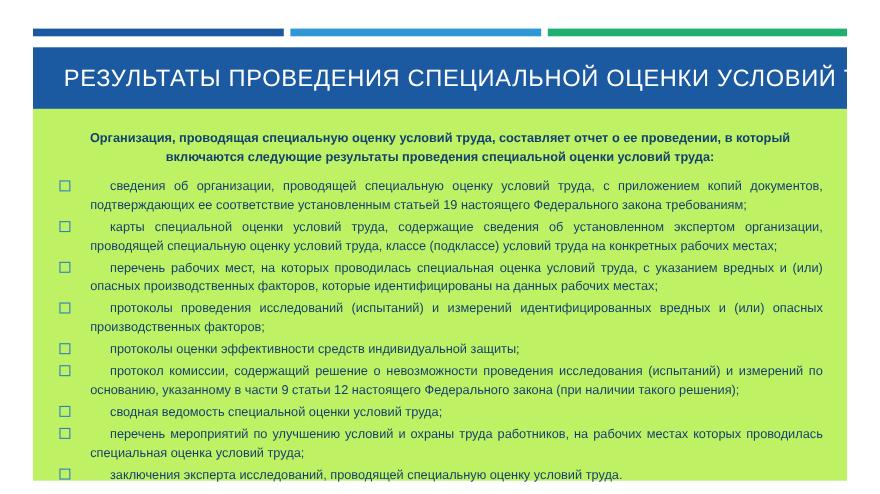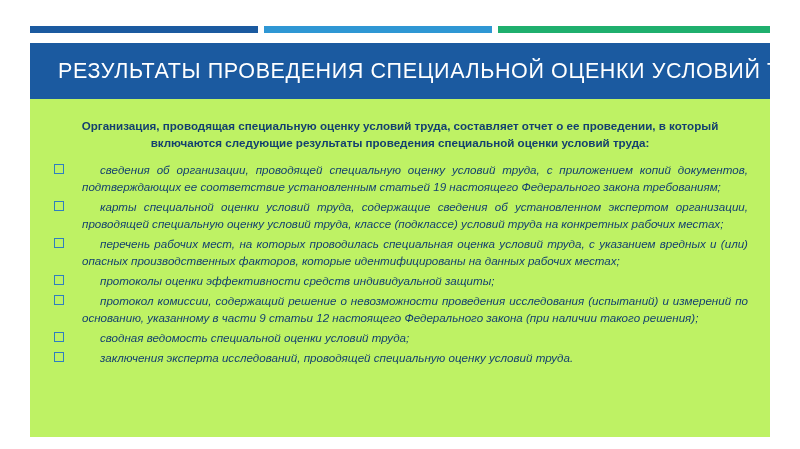--- a/index.html
+++ b/index.html
@@ -72,21 +72,20 @@
     font-size: 11.6px;
     font-weight: bold;
     line-height: 1.45;
     text-align: center;
     margin: 0 6px 9px 6px;
   }
   ul.items {
     list-style: none;
     margin: 0;
     padding: 0;
-    font-style: italic;
   }
   ul.items li {
     position: relative;
     color: #14406f;
     font-size: 11.6px;
     line-height: 1.47;
     text-align: justify;
     text-justify: inter-word;
     margin: 0 0 3px 0;
     padding-left: 30px;
@@ -130,35 +129,37 @@
       <li>
         <span class="bullet"></span>
         <span>карты специальной оценки условий труда, содержащие сведения об установленном экспертом организации, проводящей специальную оценку условий труда, классе (подклассе) условий труда на конкретных рабочих местах;</span>
       </li>
       <li>
         <span class="bullet"></span>
         <span>перечень рабочих мест, на которых проводилась специальная оценка условий труда, с указанием вредных и (или) опасных производственных факторов, которые идентифицированы на данных рабочих местах;</span>
       </li>
       <li>
         <span class="bullet"></span>
+        <span>протоколы проведения исследований (испытаний) и измерений идентифицированных вредных и (или) опасных производственных факторов;</span>
       </li>
       <li>
         <span class="bullet"></span>
         <span>протоколы оценки эффективности средств индивидуальной защиты;</span>
       </li>
       <li>
         <span class="bullet"></span>
         <span>протокол комиссии, содержащий решение о невозможности проведения исследования (испытаний) и измерений по основанию, указанному в части 9 статьи 12 настоящего Федерального закона (при наличии такого решения);</span>
       </li>
       <li>
         <span class="bullet"></span>
         <span>сводная ведомость специальной оценки условий труда;</span>
       </li>
       <li>
         <span class="bullet"></span>
+        <span>перечень мероприятий по улучшению условий и охраны труда работников, на рабочих местах которых проводилась специальная оценка условий труда;</span>
       </li>
       <li>
         <span class="bullet"></span>
         <span>заключения эксперта исследований, проводящей специальную оценку условий труда.</span>
       </li>
     </ul>
   </div>
 
 </div>
 

